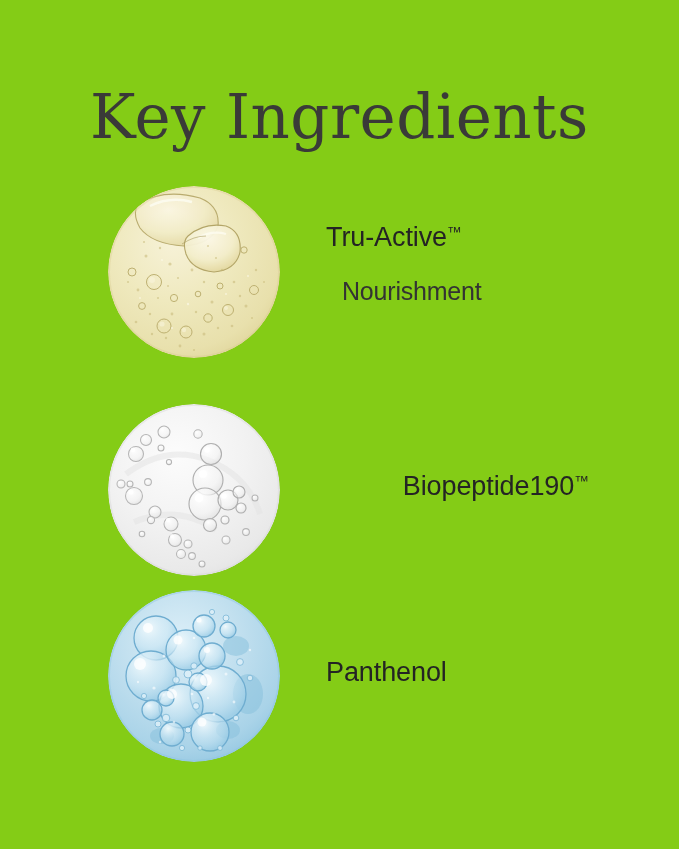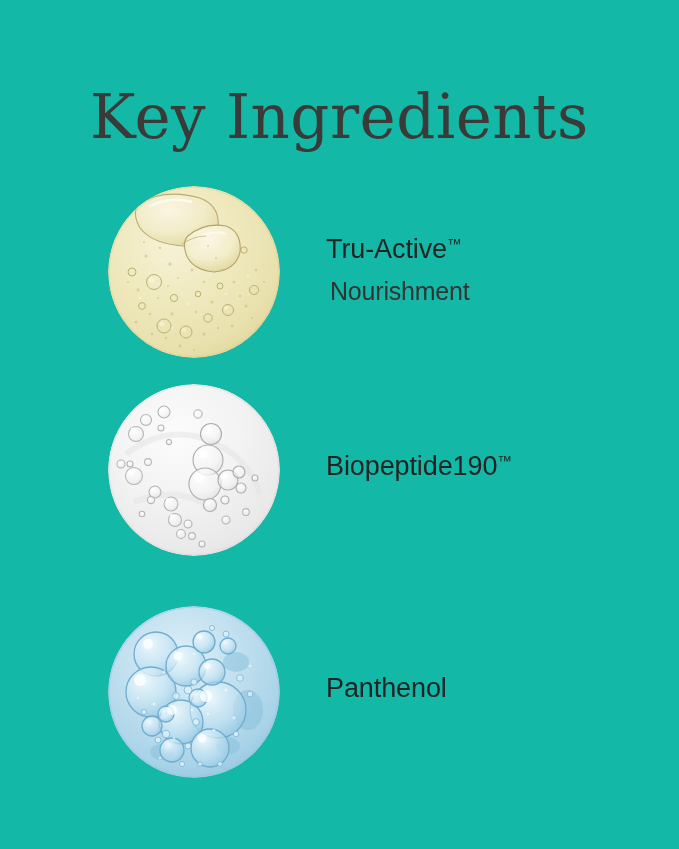--- a/index.html
+++ b/index.html
@@ -13,21 +13,21 @@
     background: #FBF9F4;
     font-family: "Liberation Sans", sans-serif;
     overflow: hidden;
     position: relative;
   }
 
   .page {
     position: relative;
     width: 679px;
     height: 849px;
-    background: #14b8a6;
+    background: #84cc16;
   }
 
   
   .page-title {
     position: absolute;
     top: 44px;
     left: 0;
     width: 679px;
     text-align: center;
     font-family: "DejaVu Serif", "Liberation Serif", serif;
@@ -42,22 +42,22 @@
   
   .ingredient-row {
     position: absolute;
     left: 0;
     width: 600px;
     height: 180px;
     display: flex;
     align-items: center;
   }
   #row-0 { top: 182px; }
-  #row-1 { top: 380px; }
-  #row-2 { top: 602px; padding-left: 12px; }
+  #row-1 { top: 400px; text-align: center; }
+  #row-2 { top: 586px; padding-left: 12px; }
 
   .swatch-wrap {
     position: absolute;
     left: 108px;
     top: 4px;
     width: 172px;
     height: 172px;
   }
 
   .swatch {
@@ -95,21 +95,21 @@
     letter-spacing: 0;
   }
   .ing-desc {
     font-family: "Liberation Sans", sans-serif;
     font-weight: 400;
     font-size: 25px;
     color: #333333;
     letter-spacing: -0.2px;
     line-height: 1.25;
     white-space: nowrap;
-    margin: 4px;
+    margin: 16px;
   }
 </style>
 </head>
 <body style="background: rgb(251, 249, 244);">
 
 <div class="page">
 
   <h1 class="page-title" style="color: rgb(58, 58, 56);">Key Ingredients</h1>
 
   <div class="ingredient-row" id="row-0">

